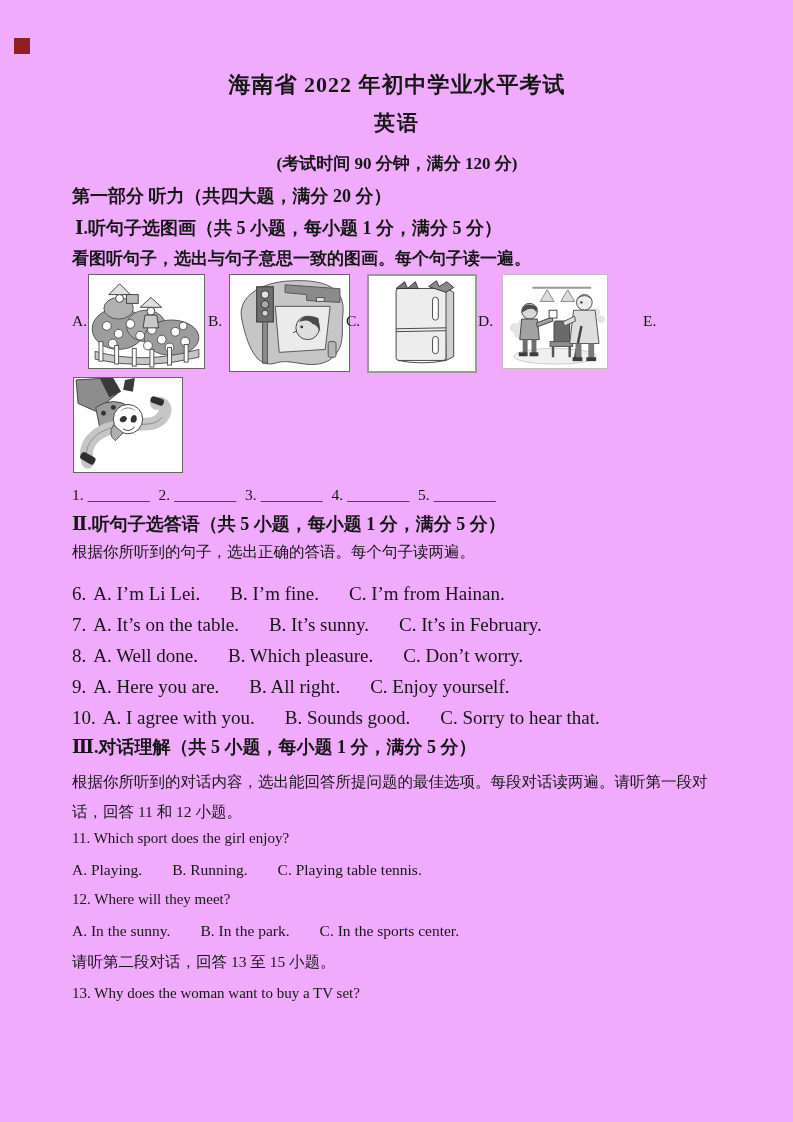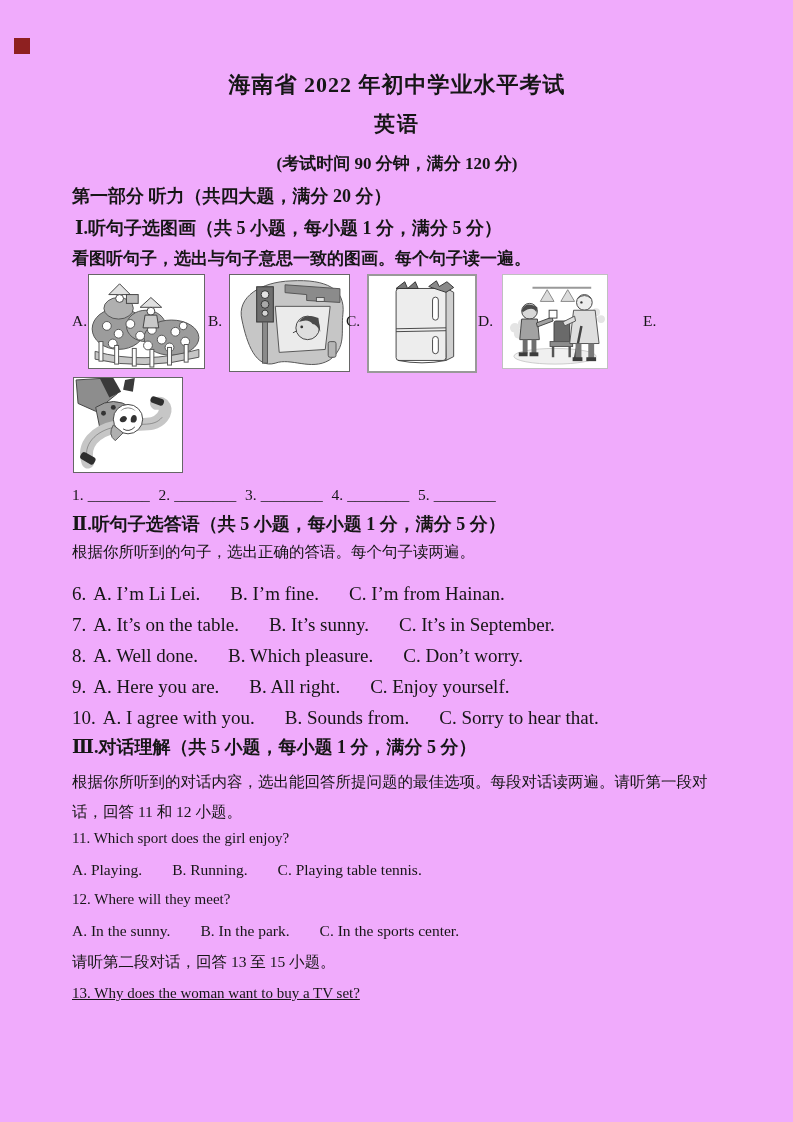--- a/index.html
+++ b/index.html
@@ -3,21 +3,21 @@
 <meta charset="utf-8">
 <style>
   html,body{margin:0;padding:0;background:#e8e8e8;}
   .page{
     position:relative;width:793px;height:1122px;background:#f0abfc;overflow:hidden;
     font-family:"Liberation Serif","DejaVu Serif",serif;color:#161616;margin:0 auto;
   }
   .seal{position:absolute;left:14px;top:38px;width:16px;height:16px;background:#8e2020;}
   .content{position:absolute;left:72px;top:0;width:650px;}
   .title{margin-top:72px;font-size:22px;line-height:25px;font-weight:700;text-align:center;letter-spacing:1px;}
-  .subject{margin-top:16px;font-size:21px;line-height:23px;font-weight:700;text-align:center;letter-spacing:2px;}
+  .subject{margin-top:16px;font-size:21px;line-height:23px;font-weight:700;text-align:center;letter-spacing:2px;font-family:Liberation Mono, monospace;}
   .meta{margin-top:18px;font-size:17px;line-height:19px;font-weight:700;text-align:center;}
   .h-part{margin-top:13px;font-size:18px;line-height:21px;font-weight:700;}
   .h-sec{margin-top:11px;font-size:18px;line-height:21px;font-weight:700;padding-left:3px;}
   .h-inst{margin-top:9px;font-size:17px;line-height:21px;font-weight:700;}
   .body-inst{font-size:15.5px;line-height:18px;font-weight:400;}
   .pic-row{position:relative;height:99px;margin-top:5px;}
   .pic-label{position:absolute;top:38px;font-size:15.5px;}
   .pic-box{position:absolute;top:0;background:#fff;border:1px solid #666;box-sizing:border-box;}
   .pic-box svg{display:block;width:100%;height:100%;}
   .pic-box.gray-border{border:2px solid #999;}
@@ -29,21 +29,21 @@
   .sec2-inst{margin-top:8px;}
   .q-row{margin-top:14px;font-size:19px;line-height:17px;white-space:nowrap;}
   .q-row.first{margin-top:24px;}
   .q-num{margin-right:7px;}
   .q-opt + .q-opt{margin-left:30px;}
   .q-text{margin-top:13px;font-size:15px;line-height:17px;}
   .opt-row{margin-top:14px;font-size:15.5px;line-height:17px;}
   .sec3-inst{margin-top:9px;font-size:15.5px;line-height:30px;font-weight:400;width:650px;}
   .q11{margin-top:3px;}
   .note2{margin-top:14px;font-size:15.5px;line-height:17px;}
-  .q13{margin-top:15px;text-decoration:underline;}
+  .q13{margin-top:15px;}
 </style>
 </head>
 <body>
 
 <div class="page">
   <div class="seal"></div>
   <div class="content">
 
     <div class="title">海南省 2022 年初中学业水平考试</div>
     <div class="subject">英语</div>
@@ -203,30 +203,30 @@
       <span class="blank-group"><span class="blank-num">5.</span><span>________</span></span>
     </div>
 
     <div class="h-sec" style="padding-left:0">Ⅱ.听句子选答语（共 5 小题，每小题 1 分，满分 5 分）</div>
     <div class="body-inst sec2-inst">根据你所听到的句子，选出正确的答语。每个句子读两遍。</div>
 
     <div class="q-row first">
       <span class="q-num">6.</span><span class="q-opt">A. I’m Li Lei.</span><span class="q-opt">B. I’m fine.</span><span class="q-opt">C. I’m from Hainan.</span>
     </div>
     <div class="q-row">
-      <span class="q-num">7.</span><span class="q-opt">A. It’s on the table.</span><span class="q-opt">B. It’s sunny.</span><span class="q-opt">C. It’s in September.</span>
+      <span class="q-num">7.</span><span class="q-opt">A. It’s on the table.</span><span class="q-opt">B. It’s sunny.</span><span class="q-opt">C. It’s in February.</span>
     </div>
     <div class="q-row">
       <span class="q-num">8.</span><span class="q-opt">A. Well done.</span><span class="q-opt">B. Which pleasure.</span><span class="q-opt">C. Don’t worry.</span>
     </div>
     <div class="q-row">
       <span class="q-num">9.</span><span class="q-opt">A. Here you are.</span><span class="q-opt">B. All right.</span><span class="q-opt">C. Enjoy yourself.</span>
     </div>
     <div class="q-row">
-      <span class="q-num">10.</span><span class="q-opt">A. I agree with you.</span><span class="q-opt">B. Sounds from.</span><span class="q-opt">C. Sorry to hear that.</span>
+      <span class="q-num">10.</span><span class="q-opt">A. I agree with you.</span><span class="q-opt">B. Sounds good.</span><span class="q-opt">C. Sorry to hear that.</span>
     </div>
 
     <div class="h-sec" style="padding-left:0">Ⅲ.对话理解（共 5 小题，每小题 1 分，满分 5 分）</div>
     <div class="sec3-inst">根据你所听到的对话内容，选出能回答所提问题的最佳选项。每段对话读两遍。请听第一段对话，回答 11 和 12 小题。</div>
 
     <div class="q-text q11">11. Which sport does the girl enjoy?</div>
     <div class="opt-row">
       <span class="q-opt">A. Playing.</span><span class="q-opt">B. Running.</span><span class="q-opt">C. Playing table tennis.</span>
     </div>
 

